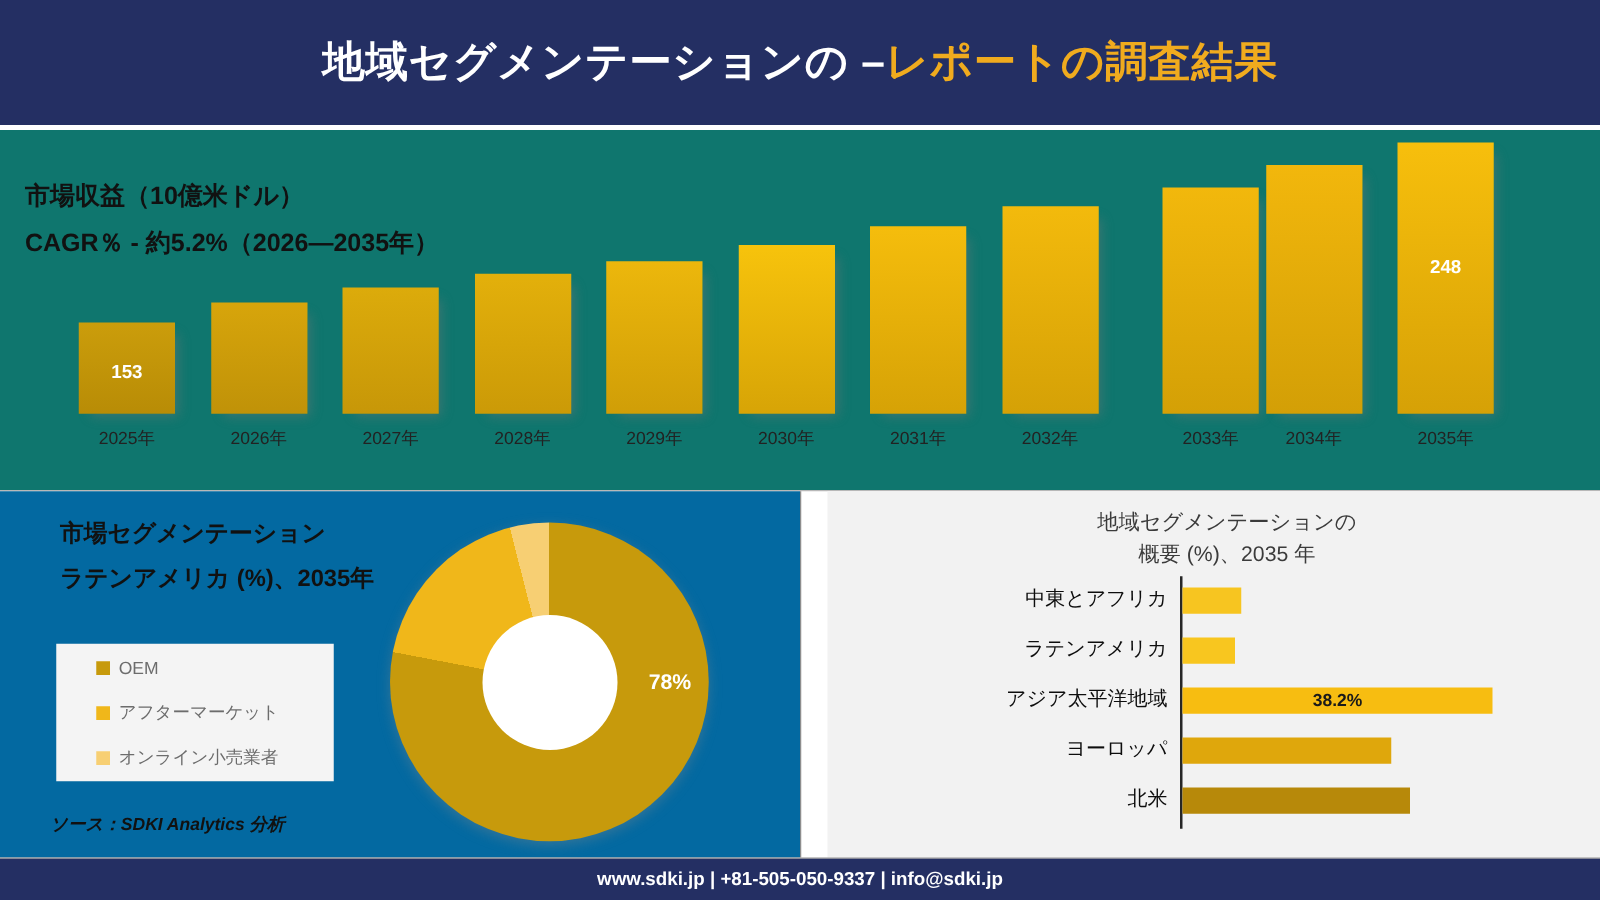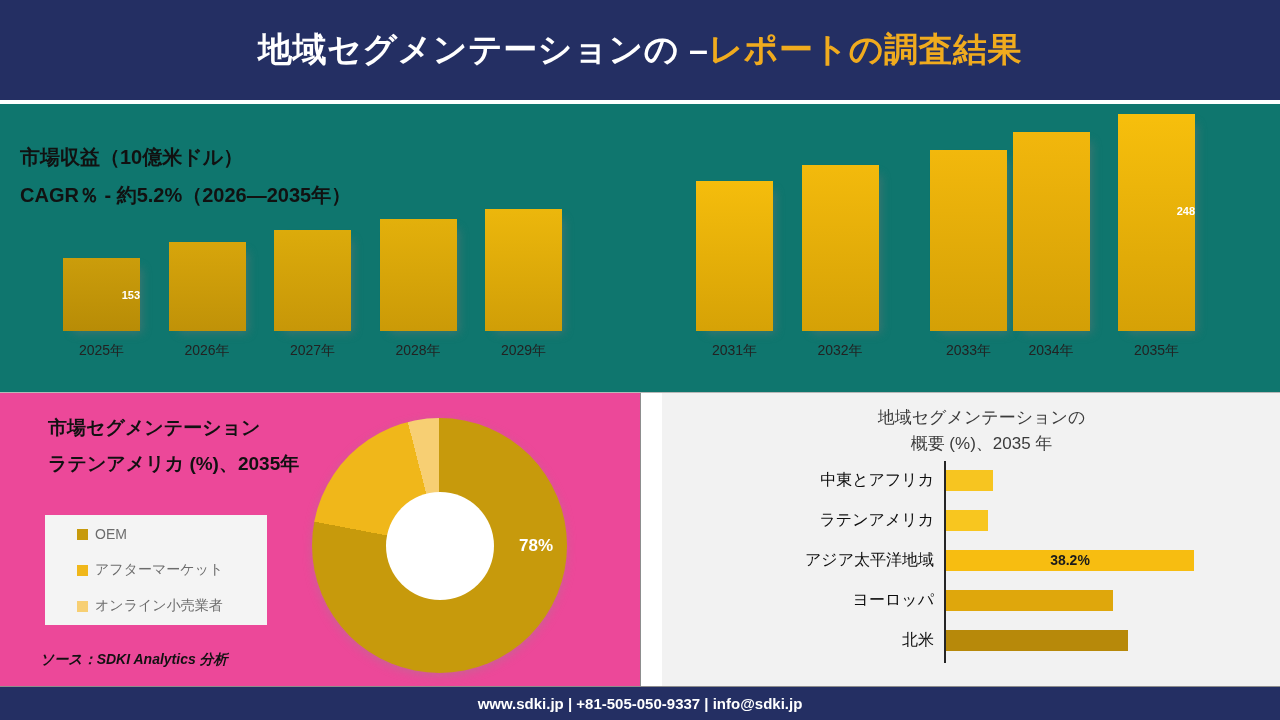--- a/index.html
+++ b/index.html
@@ -43,22 +43,22 @@
   .bar-col{
     position:absolute;bottom:61px;width:77px;
   }
   .bar{
     position:relative;width:77px;
     background:linear-gradient(180deg,#f5b60c 0%,#d79f06 100%);
     box-shadow:6px 6px 9px -4px rgba(120,120,120,0.45);
   }
   .bar-value{
     position:absolute;left:0;width:100%;
-    text-align:right;
-    color:#ffffff;font-size:11px;font-weight:bold;
+    text-align:center;
+    color:#ffffff;font-size:15px;font-weight:bold;
   }
   .bar-xlabel{
     position:absolute;top:100%;left:-12px;width:101px;
     text-align:center;margin-top:11px;
     font-size:14px;color:#222222;white-space:nowrap;
   }
 
   
   .hr-divider{
     position:absolute;left:0;top:392px;width:1280px;height:1px;
@@ -69,21 +69,21 @@
     background:#8d8d8d;
   }
   .bottom-rule{
     position:absolute;left:0;top:686px;width:1280px;height:1px;
     background:#8d8d8d;
   }
 
   
   .panel-left{
     position:absolute;left:0;top:393px;width:640px;height:293px;
-    background:#ec4899;
+    background:#0369a1;
   }
   .seg-title{
     position:absolute;left:48px;top:17px;width:300px;
     font-size:19px;font-weight:bold;color:#111111;
     line-height:36px;
   }
   .legend-box{
     position:absolute;left:45px;top:122px;
     width:222px;height:110px;
     background:#f4f4f4;
@@ -199,20 +199,25 @@
         <div class="bar-col" style="left: 379.5px;">
           <div class="bar" style="height: 112px; background: linear-gradient(rgb(227, 176, 11) 0%, rgb(203, 154, 7) 100%);">
             <div class="bar-xlabel">2028年</div>
           </div>
         </div>
         <div class="bar-col" style="left: 485px;">
           <div class="bar" style="height: 122px; background: linear-gradient(rgb(236, 183, 12) 0%, rgb(208, 158, 7) 100%);">
             <div class="bar-xlabel">2029年</div>
           </div>
         </div>
+        <div class="bar-col" style="left: 590.5px;">
+          <div class="bar" style="height: 135px; background: linear-gradient(rgb(247, 195, 12) 0%, rgb(215, 164, 6) 100%);">
+            <div class="bar-xlabel">2030年</div>
+          </div>
+        </div>
         <div class="bar-col" style="left: 696px;">
           <div class="bar" style="height: 150px; background: linear-gradient(rgb(245, 189, 12) 0%, rgb(214, 162, 6) 100%); margin-top: 36px;">
             <div class="bar-xlabel">2031年</div>
           </div>
         </div>
         <div class="bar-col" style="left: 801.5px;">
           <div class="bar" style="height: 166px; background: linear-gradient(rgb(243, 186, 12) 0%, rgb(213, 161, 6) 100%);">
             <div class="bar-xlabel">2032年</div>
           </div>
         </div>

